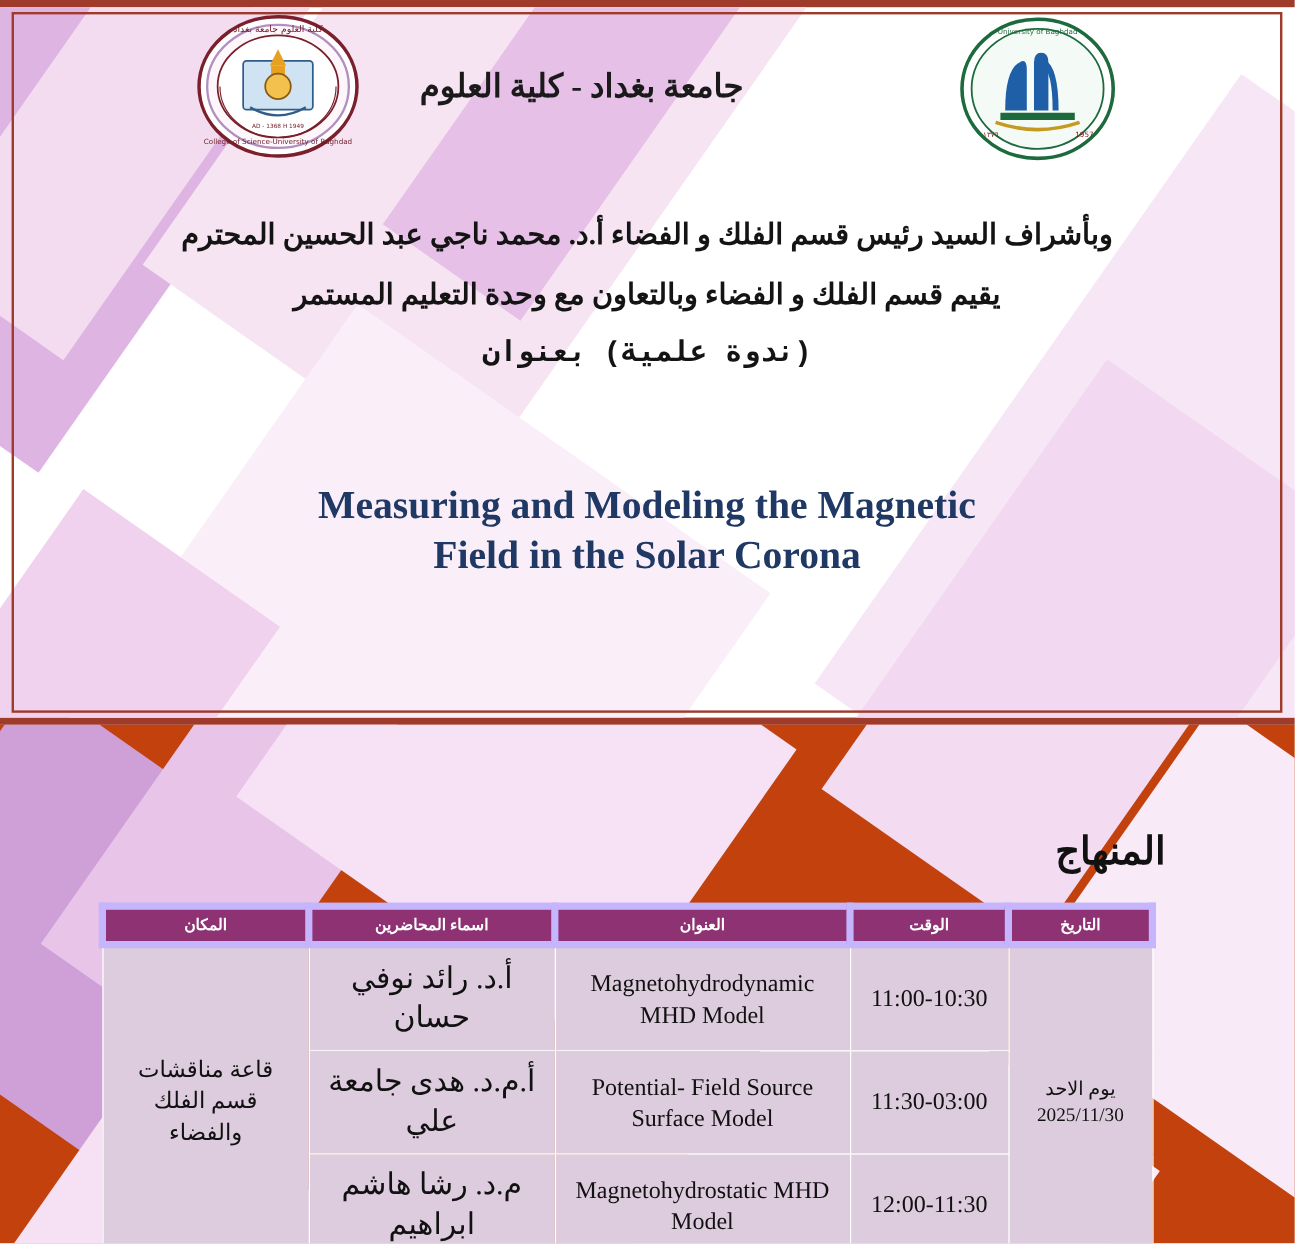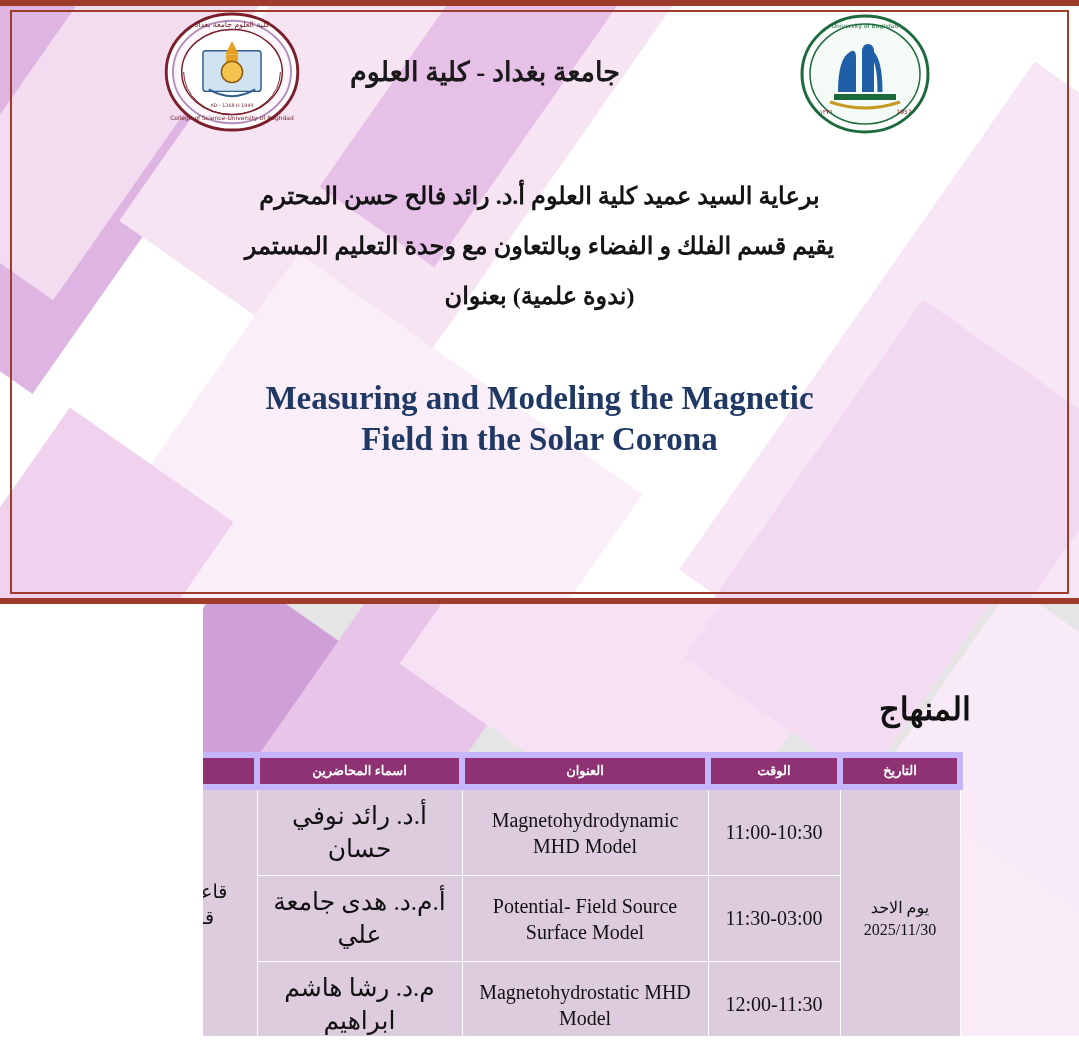--- a/index.html
+++ b/index.html
@@ -144,43 +144,43 @@
   }
   .body-line {
     font-family: "Liberation Serif", serif;
     font-size: 24px;
     font-weight: bold;
     color: #141414;
     line-height: 1.0;
     margin: 0 0 26px 0;
     letter-spacing: 0px;
   }
-  .body-line.small-gap { margin-bottom: 17px; }
+  .body-line.small-gap { margin-bottom: 17px; font-family: Liberation Mono, monospace; }
 
   .english-title {
     position: absolute;
-    top: 372px;
+    top: 396px;
     left: 0;
     width: 1079px;
     text-align: center;
     direction: ltr;
     font-family: "Liberation Serif", serif;
     font-size: 33px;
     font-weight: bold;
     color: #1f3864;
     line-height: 1.25;
   }
 
   
   .schedule-panel {
     position: relative;
-    width: 876px;
+    width: 1079px;
     height: 432px;
     overflow: hidden;
-    background: #e5e5e5;
+    background: #c2410c;
   }
   .s-band1 {
     left: -80px; top: 10px;
     width: 260px; height: 300px;
     background: #cf9fd8;
     transform: rotate(35deg);
   }
   .s-band2 {
     left: 110px; top: -60px;
     width: 170px; height: 320px;
@@ -338,21 +338,21 @@
         <path d="M30 88 q35 12 70 0" fill="none" stroke="#c49a22" stroke-width="3"></path>
         <text x="65" y="14" font-size="6" fill="#1d6a3c" text-anchor="middle" font-family="DejaVu Sans, sans-serif">University of Baghdad</text>
         <text x="26" y="100" font-size="6" fill="#8a1c24" text-anchor="middle" font-family="DejaVu Sans, sans-serif">١٣٧٦</text>
         <text x="104" y="100" font-size="6" fill="#8a1c24" text-anchor="middle" font-family="DejaVu Sans, sans-serif">1957</text>
       </svg>
     </div>
 
     <div class="uni-title">جامعة بغداد - كلية العلوم</div>
 
     <div class="body-lines">
-      <p class="body-line">برعاية السيد عميد كلية العلوم أ.د. رائد فالح حسن المحترم</p>
+      <p class="body-line">وبأشراف السيد رئيس قسم الفلك و الفضاء أ.د. محمد ناجي عبد الحسين المحترم</p>
       <p class="body-line">يقيم قسم الفلك و الفضاء وبالتعاون مع وحدة  التعليم المستمر</p>
       <p class="body-line small-gap">(ندوة علمية) بعنوان</p>
     </div>
 
     <div class="english-title">
       <div>Measuring and Modeling the Magnetic</div>
       <div>Field in the Solar Corona</div>
     </div>
 
   </div>

